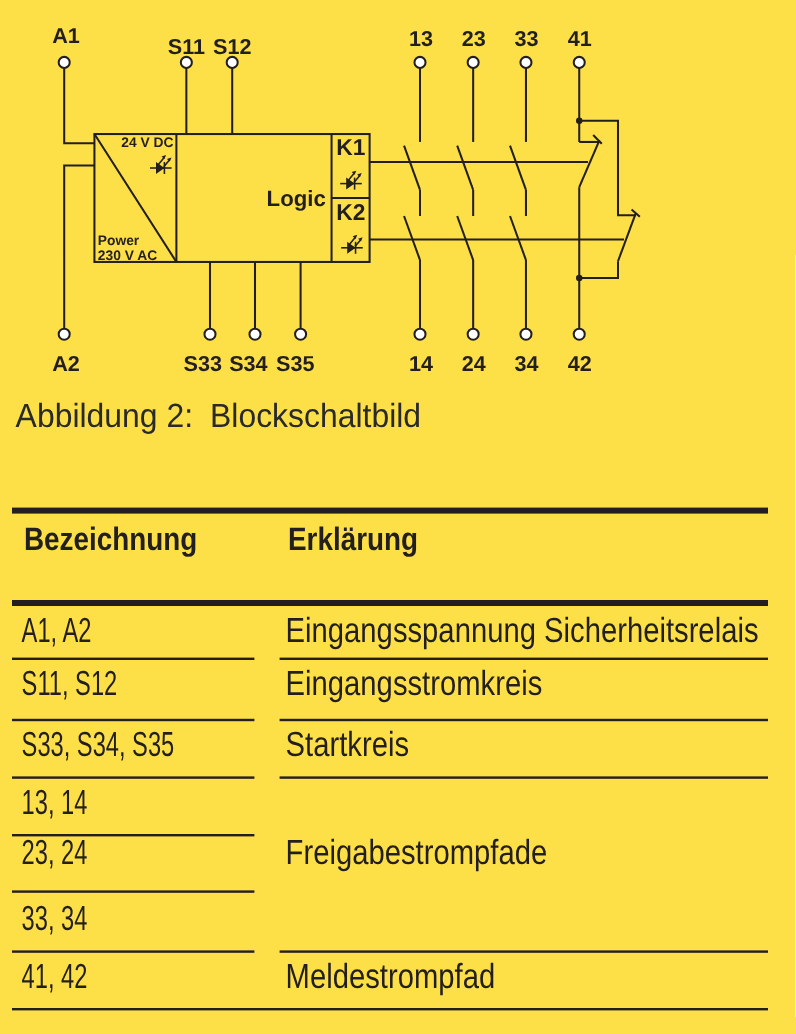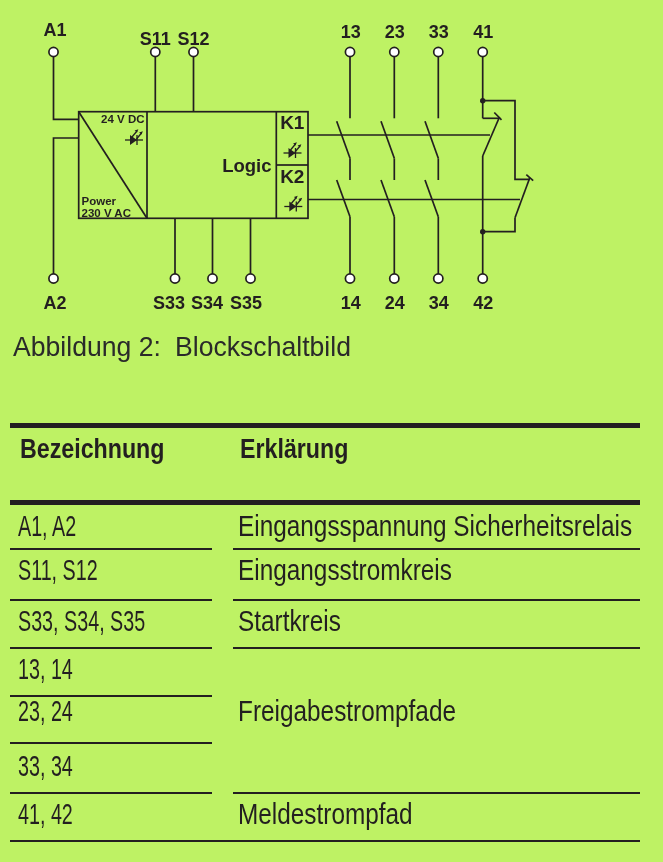--- a/index.html
+++ b/index.html
@@ -1,16 +1,16 @@
 <!DOCTYPE html>
 <html><head>
 <meta charset="utf-8">
 <style>
   html,body{margin:0;padding:0;background:#fff;}
-  .page{position:relative;width:663px;height:862px;background:#bef264;overflow:hidden;
+  .page{position:relative;width:663px;height:862px;background:#fde047;overflow:hidden;
         font-family:"Liberation Sans",sans-serif;color:#231f20;text-align:right;}
   svg text{font-family:"Liberation Sans",sans-serif;fill:#231f20;}
   .tlabel{font-weight:bold;font-size:18px;}
   .caption{position:absolute;top:333px;left:0;width:663px;font-size:28px;line-height:1;
            color:#2a2a2a;white-space:nowrap;}
   .caption .c1{position:absolute;left:13px;display:inline-block;transform:scaleX(.95);transform-origin:0 0;}
   .caption .c2{position:absolute;left:175px;display:inline-block;transform:scaleX(.95);transform-origin:0 0;}
   .rule{position:absolute;background:#231f20;}
   .thick{left:10px;width:630px;height:5px;}
   .sep1{left:10px;width:202px;height:2px;}

